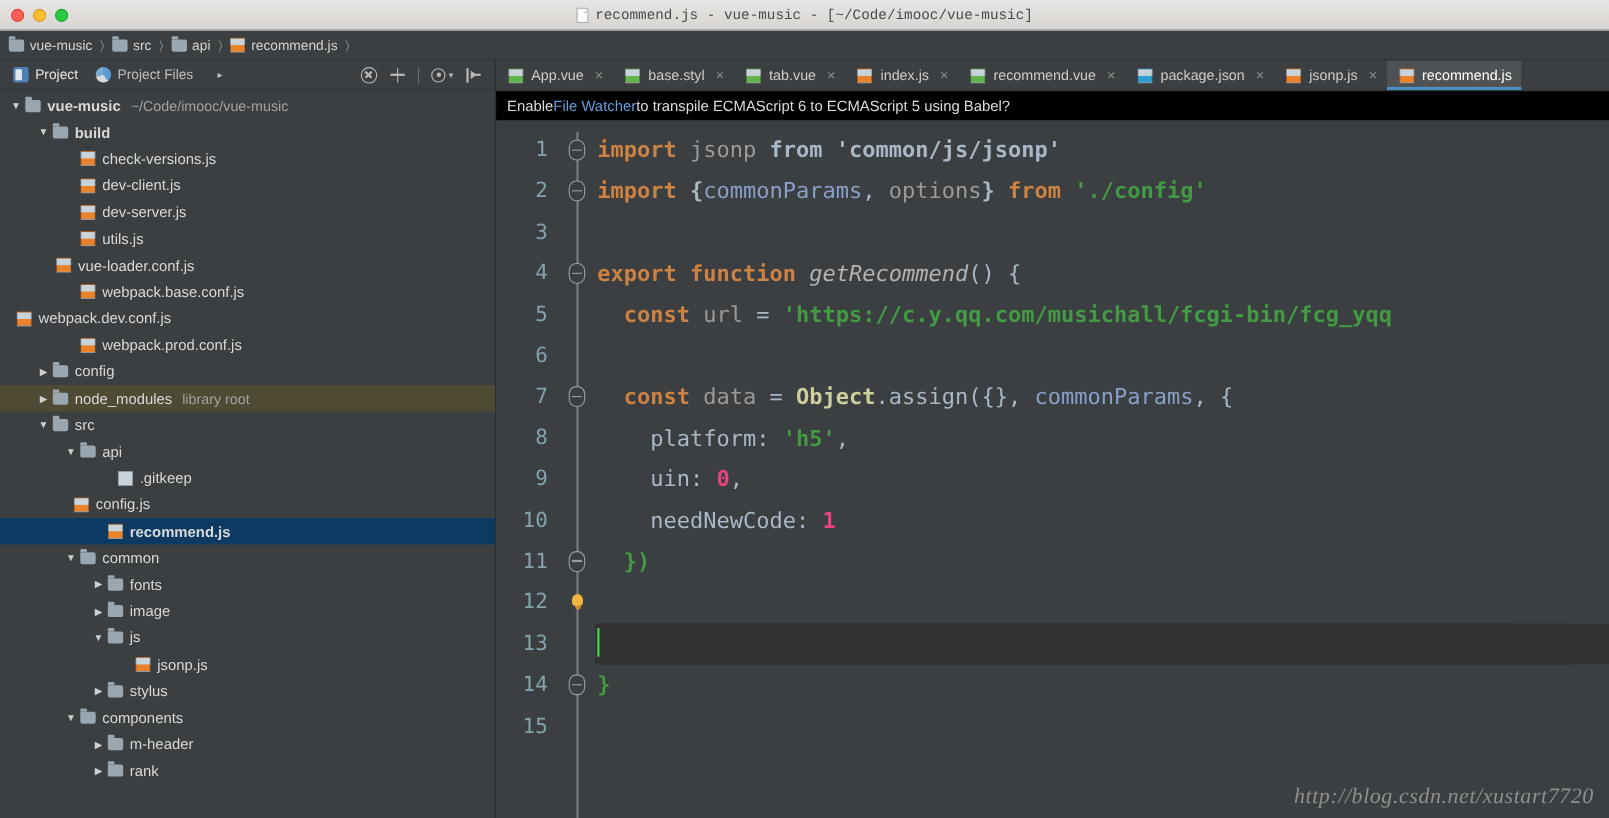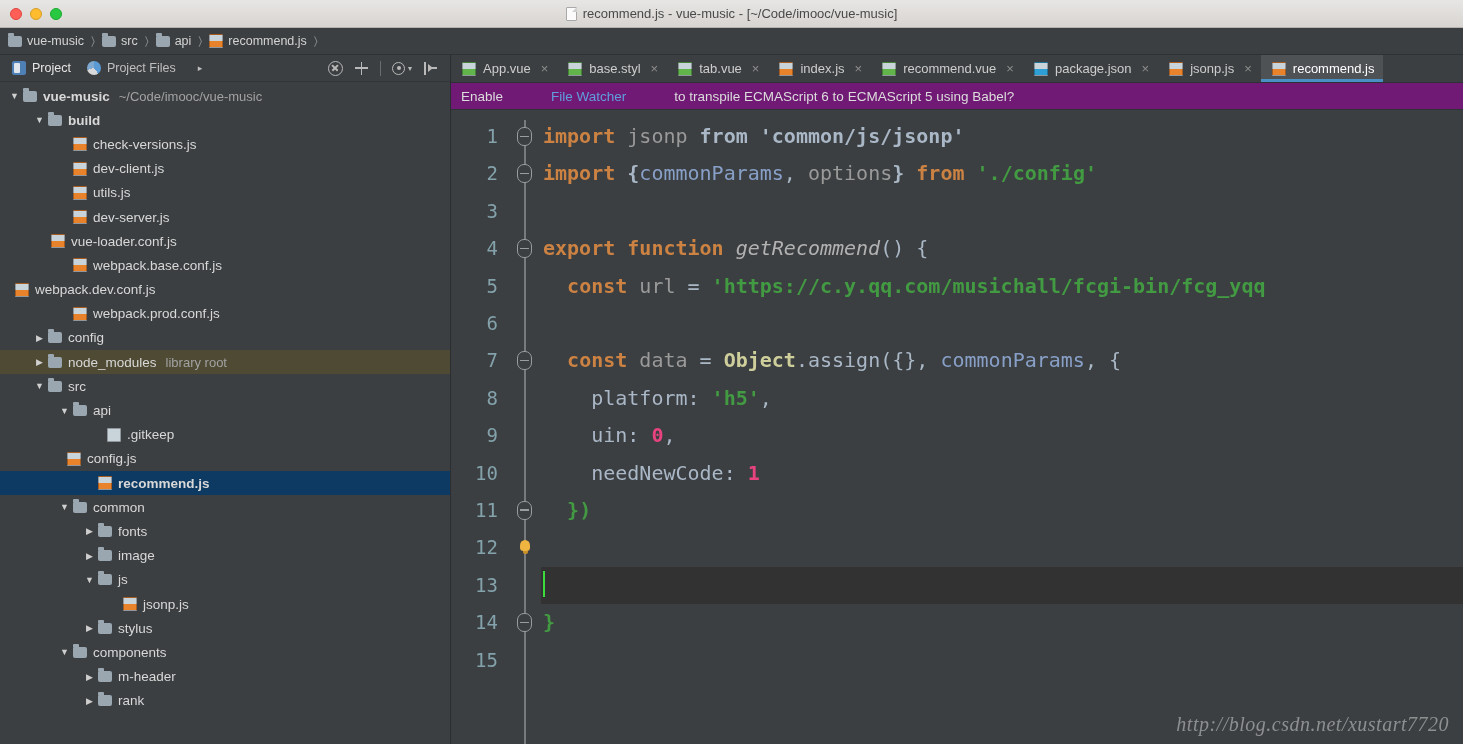--- a/index.html
+++ b/index.html
@@ -16,20 +16,21 @@
     overflow: hidden;
   }
 
   
   .titlebar {
     height: 28px; flex: 0 0 28px;
     background: linear-gradient(to bottom, #e8e6e4 0%, #d7d4d1 100%);
     border-bottom: 1px solid #b6b2ae;
     display: flex; align-items: center;
     position: relative;
+    font-family: Liberation Mono, monospace;
   }
   .traffic { display: flex; gap: 8px; padding-left: 10px; }
   .light { width: 12px; height: 12px; border-radius: 50%; }
   .light.red    { background: #ff5f57; border: 1px solid #e0443e; }
   .light.yellow { background: #febc2e; border: 1px solid #d89d26; }
   .light.green  { background: #28c840; border: 1px solid #1aa92f; }
   .title-center {
     position: absolute; left: 0; right: 0;
     display: flex; align-items: center; justify-content: center;
     gap: 6px;
@@ -194,26 +195,26 @@
   }
   .etab.active { background: #4e5254; color: #ffffff; }
   .etab.active:after {
     content: ''; position: absolute; left: 0; right: 0; bottom: 0;
     height: 3px; background: #4a90c4;
   }
   .tab-x { color: #8e8e8e; font-size: 13px; margin-left: 3px; }
 
   .notif {
     height: 27px; flex: 0 0 27px;
-    background: #701a75;
+    background: #000000;
     display: flex; align-items: center;
     padding-left: 10px;
     font-size: 13.5px; color: #dcdcdc;
     border-bottom: 1px solid #2f3234;
-    overflow: hidden; white-space: nowrap; gap: 48px;
+    overflow: hidden; white-space: nowrap;
   }
   .notif a { color: #619ede; text-decoration: none; }
 
   .code-wrap {
     flex: 1 1 auto; display: flex;
     background: #3c3f41; position: relative;
     overflow: hidden; min-height: 0;
   }
   .gutter {
     width: 56px; flex: 0 0 56px;
@@ -367,26 +368,26 @@
             <span class="nm">check-versions.js</span>
           </div>
           <div class="row" style="padding-left: 58px;">
             <span class="twisty empty">•</span>
             <span class="js-ico"></span>
             <span class="nm">dev-client.js</span>
           </div>
           <div class="row" style="padding-left: 58px;">
             <span class="twisty empty">•</span>
             <span class="js-ico"></span>
+            <span class="nm">dev-server.js</span>
+          </div>
+          <div class="row" style="padding-left: 58px;">
+            <span class="twisty empty">•</span>
+            <span class="js-ico"></span>
             <span class="nm">utils.js</span>
-          </div>
-          <div class="row" style="padding-left: 58px;">
-            <span class="twisty empty">•</span>
-            <span class="js-ico"></span>
-            <span class="nm">dev-server.js</span>
           </div>
           <div class="row" style="padding-left: 36px;">
             <span class="twisty empty">•</span>
             <span class="js-ico"></span>
             <span class="nm">vue-loader.conf.js</span>
           </div>
           <div class="row" style="padding-left: 58px;">
             <span class="twisty empty">•</span>
             <span class="js-ico"></span>
             <span class="nm">webpack.base.conf.js</span>

